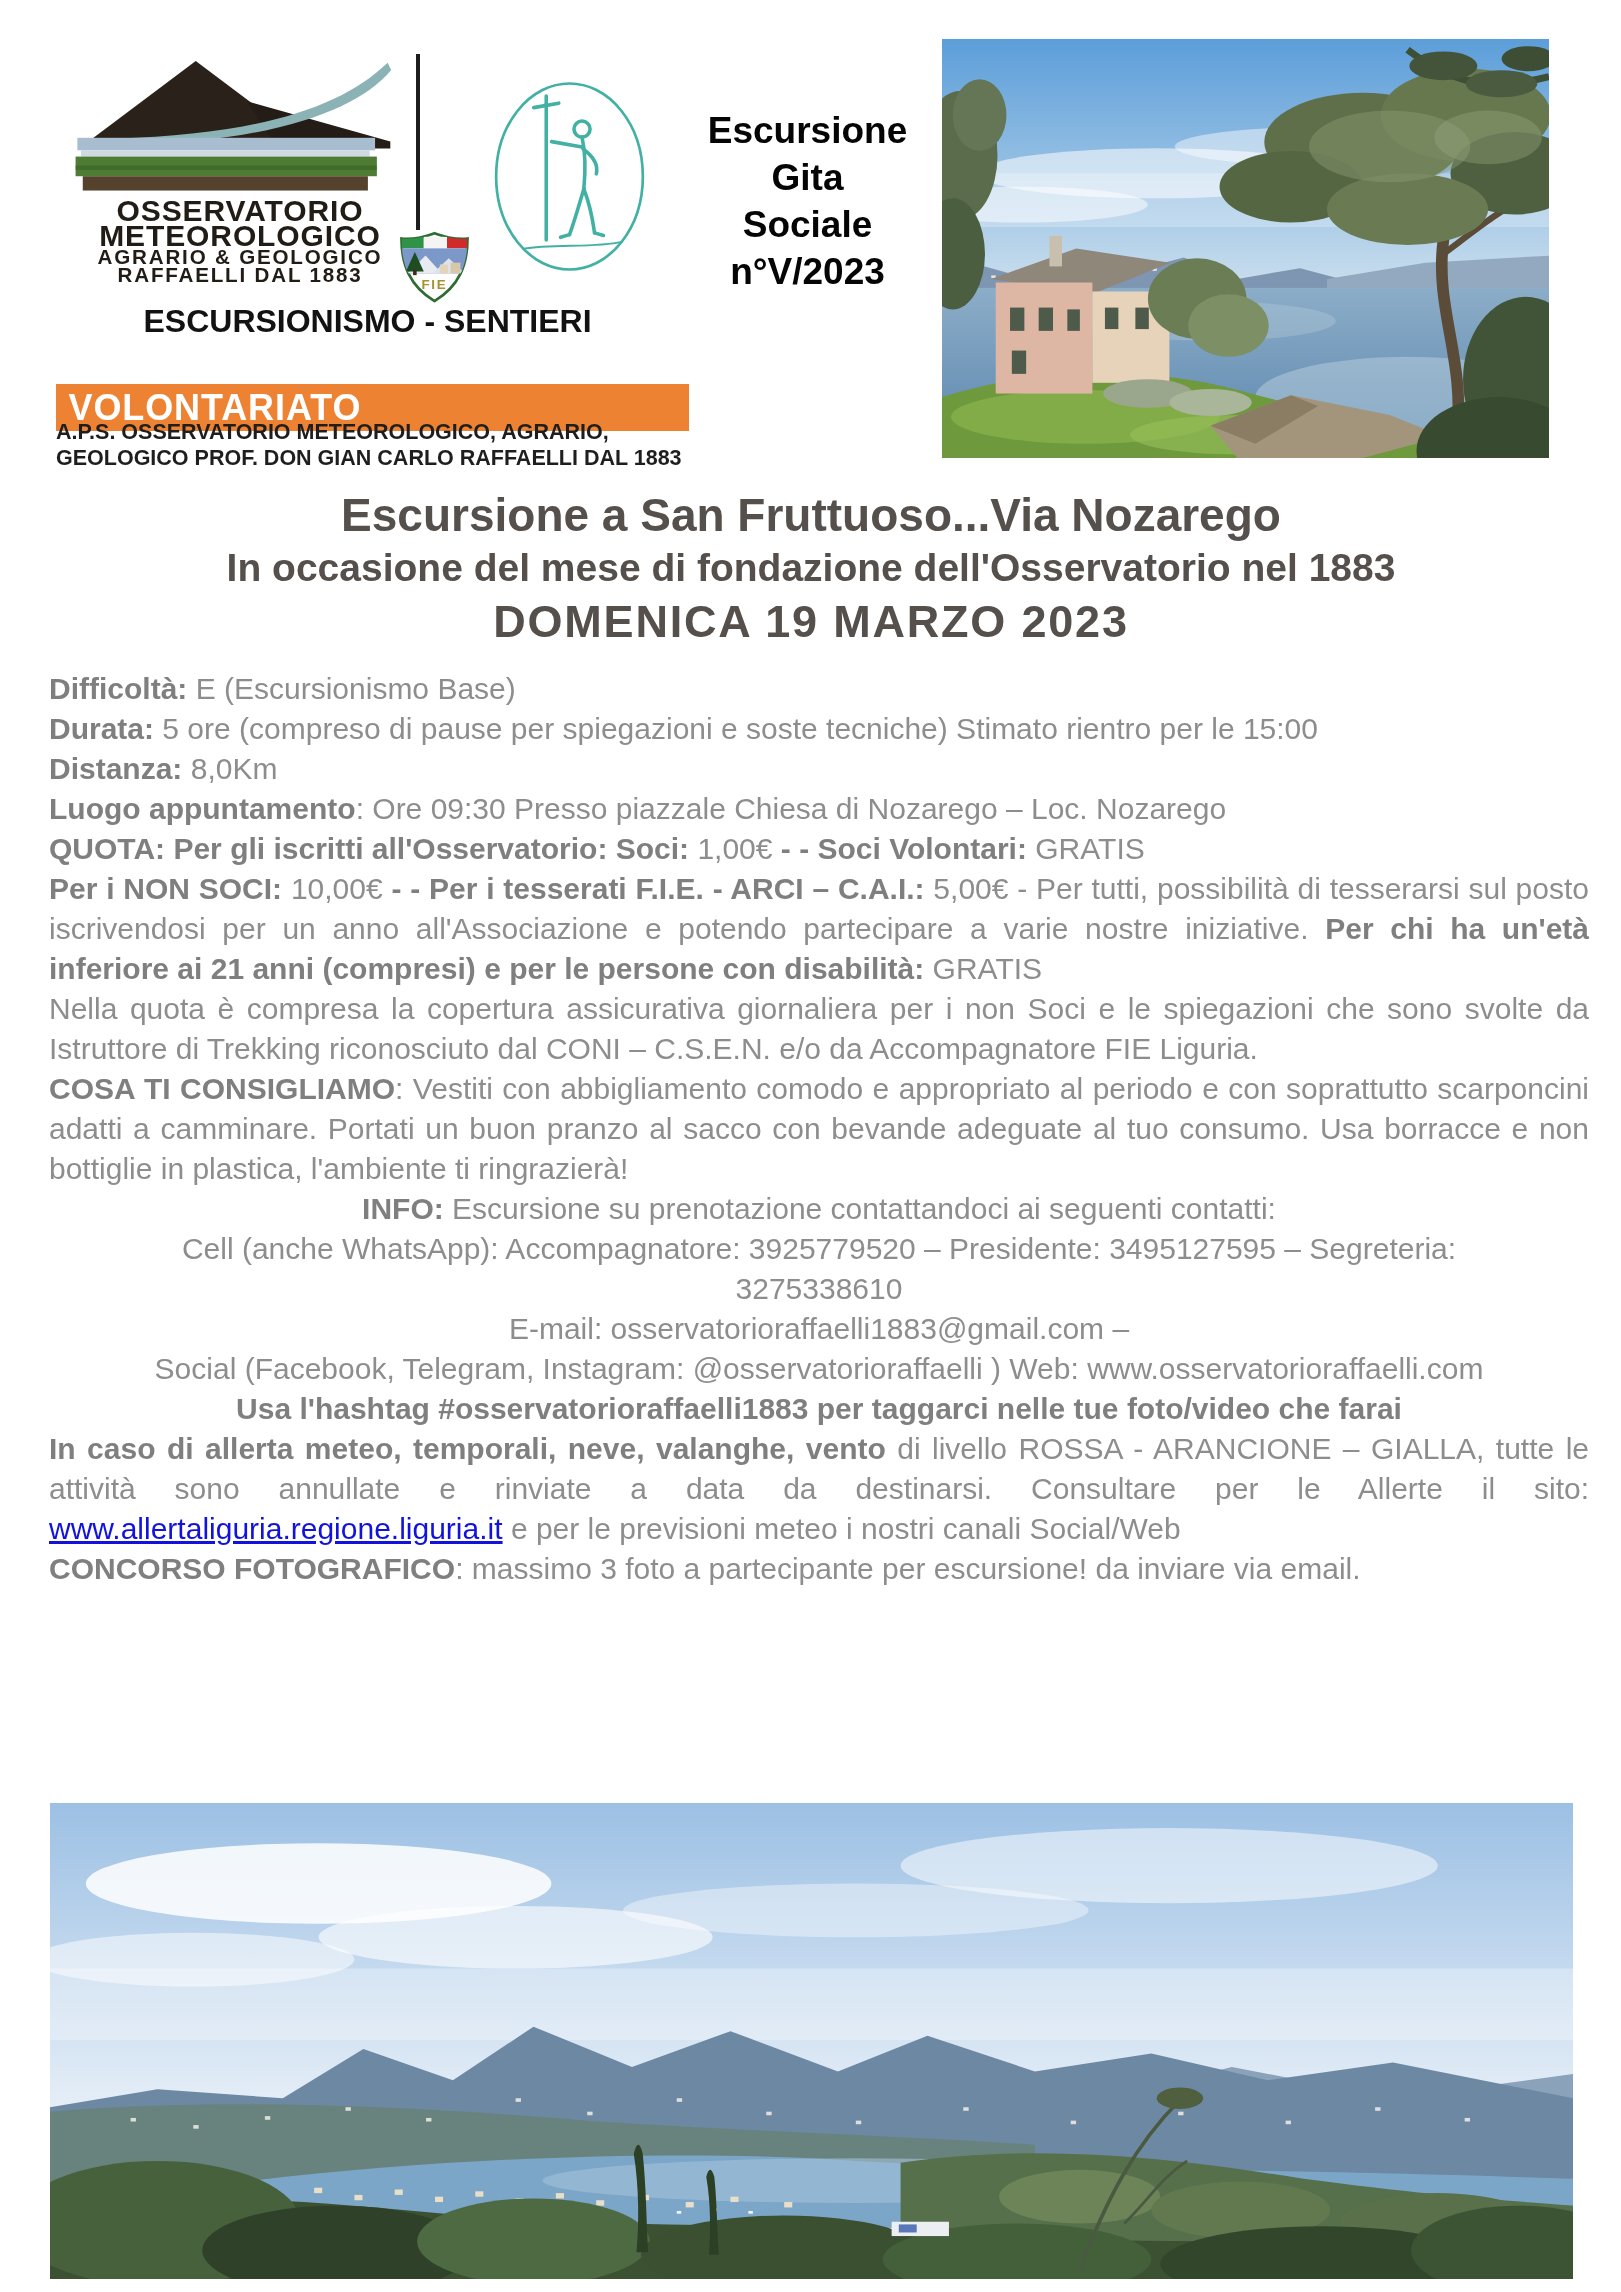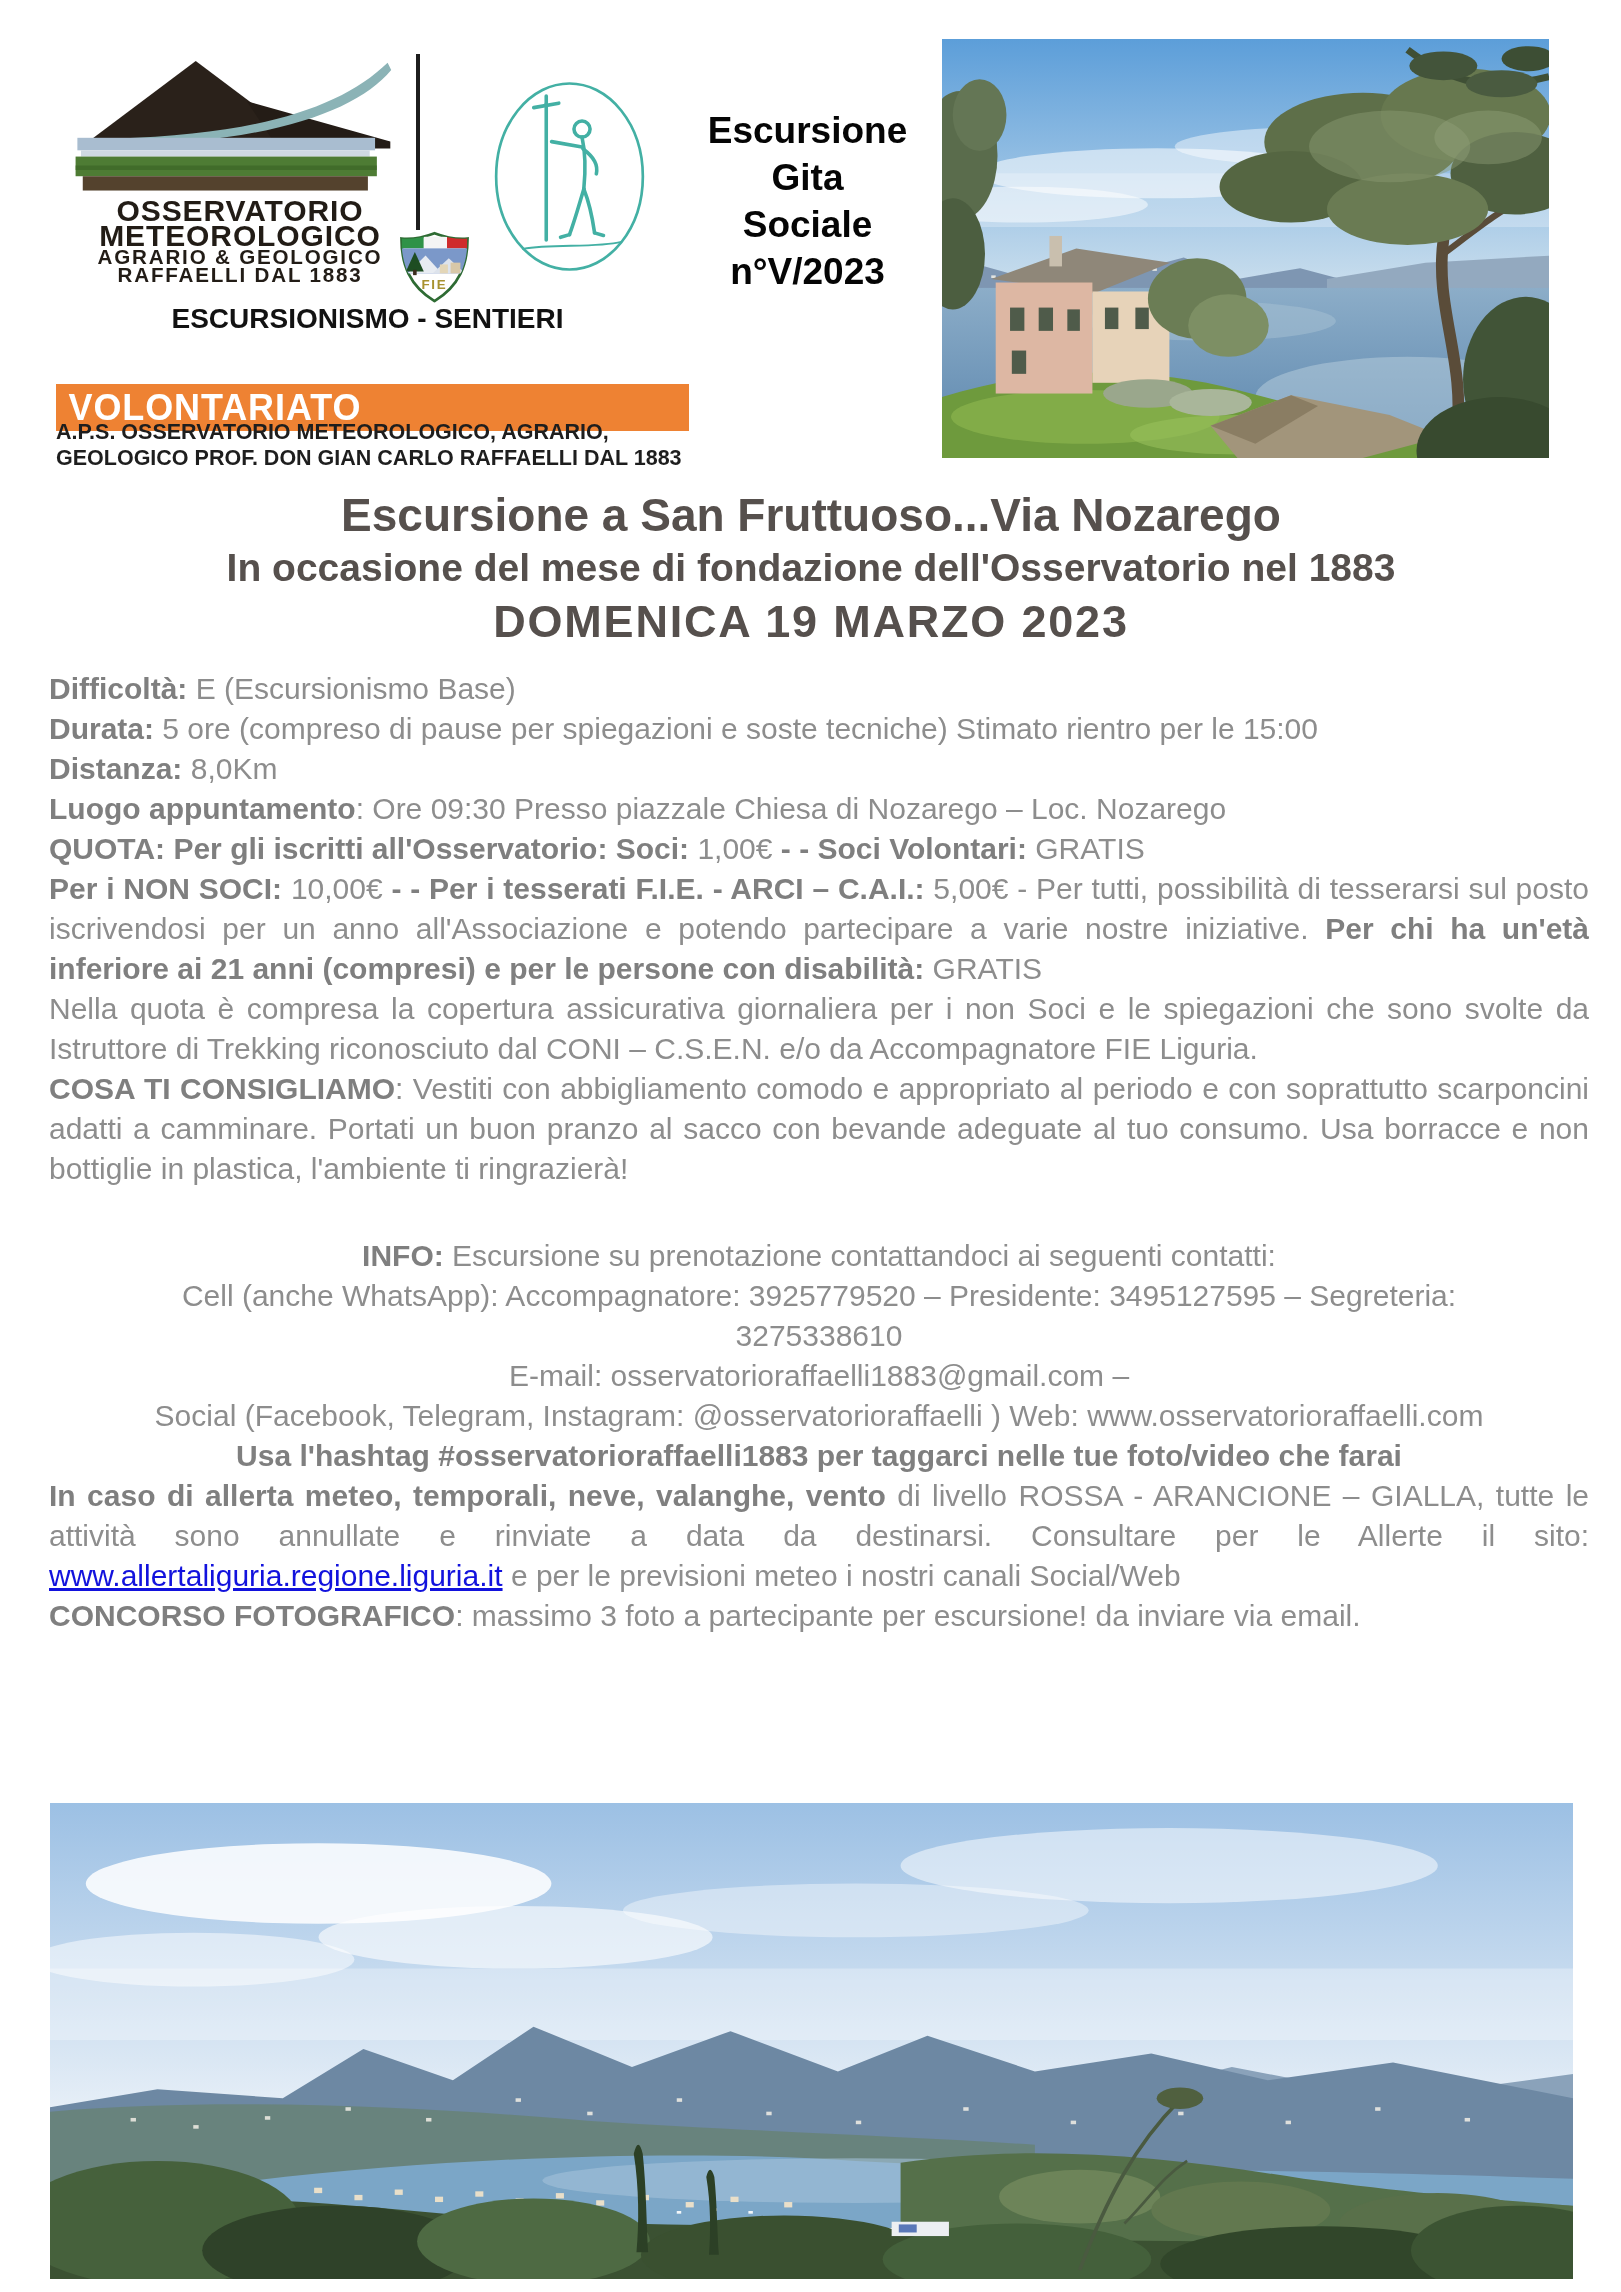--- a/index.html
+++ b/index.html
@@ -11,21 +11,21 @@
   .v-line{position:absolute;left:416px;top:54px;width:3.6px;height:176px;background:#1d1d1d;}
   .fie-shield{position:absolute;left:397px;top:227px;width:75px;height:82px;}
   .hiker-oval{position:absolute;left:489px;top:77px;width:161px;height:199px;}
 
   .logo-text{position:absolute;left:79px;top:198px;width:322px;color:#221c16;font-weight:bold;text-align:center;}
   .logo-text div{white-space:nowrap;}
   .lt-big{font-size:30px;line-height:25px;letter-spacing:0.9px;}
   .lt-small{font-size:20.6px;line-height:18px;letter-spacing:1.8px;}
 
   .section-title{position:absolute;left:54px;top:303px;width:627px;text-align:center;
-                 font-size:28px;font-weight:bold;color:#121212;letter-spacing:0;}
+                 font-size:32px;font-weight:bold;color:#121212;letter-spacing:0;}
   .banner{position:absolute;left:56px;top:384px;width:633px;height:47px;background:#ee8233;
           color:#ffffff;font-size:36px;font-weight:bold;line-height:47px;padding-left:12.5px;
           letter-spacing:0.9px;box-sizing:border-box;}
   .aps{position:absolute;left:56px;top:419px;width:681px;color:#1e1e1e;font-weight:bold;
        font-size:21.5px;line-height:26px;}
   .edition{position:absolute;left:673px;top:107px;width:269px;text-align:center;color:#050505;
            font-weight:bold;font-size:37px;line-height:47px;}
   .top-photo{position:absolute;left:942px;top:39px;width:607px;height:419px;}
 
   
@@ -206,21 +206,21 @@
 
   <main class="body-text">
       <p class="para"><span class="b">Difficoltà:</span><span> E (Escursionismo Base)</span></p>
       <p class="para"><span class="b">Durata:</span><span> 5 ore (compreso di pause per spiegazioni e soste tecniche) Stimato rientro per le 15:00</span></p>
       <p class="para"><span class="b">Distanza:</span><span> 8,0Km</span></p>
       <p class="para"><span class="b">Luogo appuntamento</span><span>: Ore 09:30 Presso piazzale Chiesa di Nozarego – Loc. Nozarego</span></p>
       <p class="para"><span class="b">QUOTA: Per gli iscritti all'Osservatorio: Soci:</span><span> 1,00€ </span><span class="b">- - Soci Volontari:</span><span> GRATIS</span></p>
       <p class="para"><span class="b">Per i NON SOCI:</span><span> 10,00€ </span><span class="b">- - Per i tesserati F.I.E. - ARCI – C.A.I.:</span><span> 5,00€ - Per tutti, possibilità di tesserarsi sul posto iscrivendosi per un anno all'Associazione e potendo partecipare a varie nostre iniziative. </span><span class="b">Per chi ha un'età inferiore ai 21 anni (compresi) e per le persone con disabilità:</span><span> GRATIS</span></p>
       <p class="para"><span>Nella quota è compresa la copertura assicurativa giornaliera per i non Soci e le spiegazioni che sono svolte da Istruttore di Trekking riconosciuto dal CONI – C.S.E.N. e/o da Accompagnatore FIE Liguria.</span></p>
       <p class="para"><span class="b">COSA TI CONSIGLIAMO</span><span>: Vestiti con abbigliamento comodo e appropriato al periodo e con soprattutto scarponcini adatti a camminare. Portati un buon pranzo al sacco con bevande adeguate al tuo consumo. Usa borracce e non bottiglie in plastica, l'ambiente ti ringrazierà!</span></p>
-      <p class="para center" style="margin-top: 47px;"><span class="b">INFO:</span><span> Escursione su prenotazione contattandoci ai seguenti contatti:</span></p>
+      <p class="para center" style=""><span class="b">INFO:</span><span> Escursione su prenotazione contattandoci ai seguenti contatti:</span></p>
       <p class="para center"><span>Cell (anche WhatsApp): Accompagnatore: 3925779520 – Presidente: 3495127595 –  Segreteria:</span><br><span>3275338610</span></p>
       <p class="para center"><span>E-mail: osservatorioraffaelli1883@gmail.com –</span></p>
       <p class="para center"><span>Social (Facebook, Telegram, Instagram: @osservatorioraffaelli ) Web: www.osservatorioraffaelli.com</span></p>
       <p class="para center"><span class="b">Usa l'hashtag #osservatorioraffaelli1883 per taggarci nelle tue foto/video che farai</span></p>
       <p class="para"><span class="b">In caso di allerta meteo, temporali, neve, valanghe, vento</span><span> di livello ROSSA - ARANCIONE – GIALLA, tutte le attività sono annullate e rinviate a data da destinarsi. Consultare per le Allerte il sito: </span><a href="#" class="link">www.allertaliguria.regione.liguria.it</a><span> e per le previsioni meteo i nostri canali Social/Web</span></p>
       <p class="para"><span class="b">CONCORSO FOTOGRAFICO</span><span>: massimo 3 foto a partecipante per escursione! da inviare via email.</span></p>
     </main>
 
   <svg class="bottom-photo" viewBox="0 0 1701 532" preserveAspectRatio="none">
     <defs>

